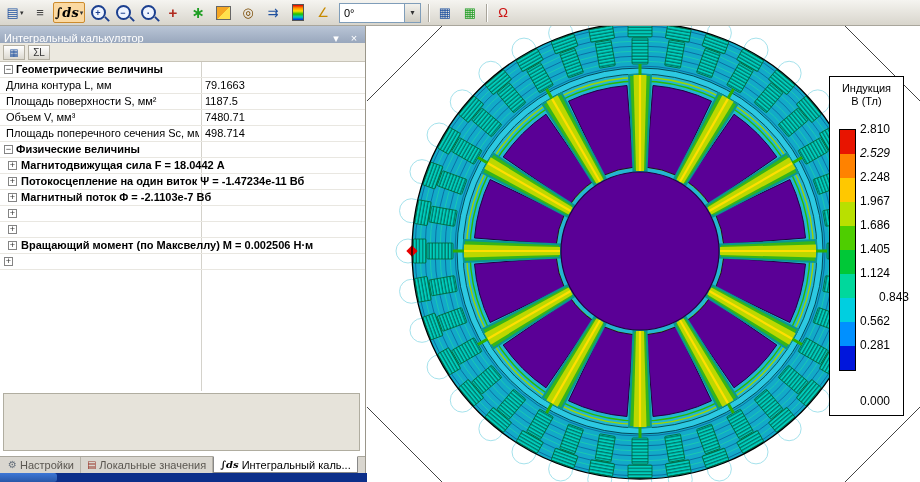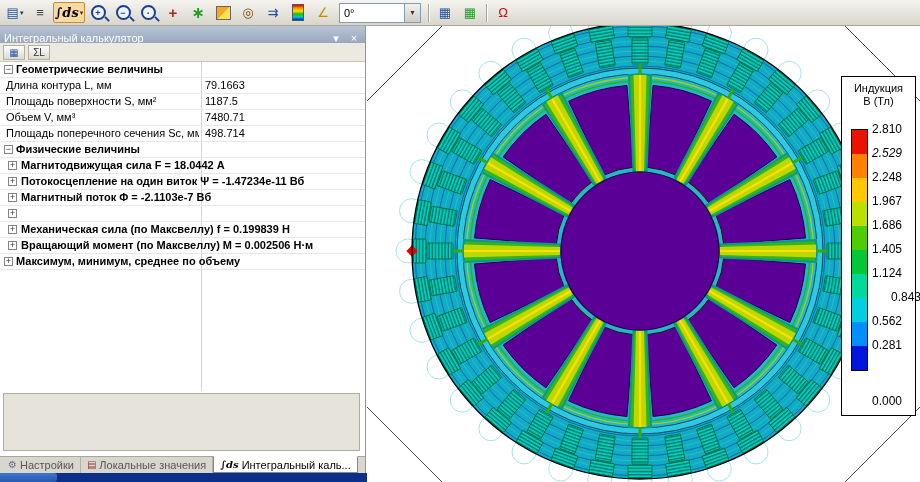--- a/index.html
+++ b/index.html
@@ -53,21 +53,21 @@
   .row .val{position:absolute;left:205px}
   .graybox{position:absolute;left:3px;right:5px;top:367px;height:58px;background:#e6e3da;border:1px solid #b0ada0;box-sizing:border-box}
   .tabs{position:absolute;left:0;bottom:0;right:0;height:17px;background:#d9d6cf;border-top:1px solid #a9a69c;
         display:flex;align-items:stretch;padding-left:2px;box-sizing:border-box}
   .tab{display:flex;align-items:center;gap:3px;padding:0 6px;color:#5a5650;border-right:1px solid #b5b2a8}
   .tab .ticon{font-size:10px;line-height:1}
   .tab.active{background:#fff;color:#000;border:1px solid #888;border-top:1px solid #fff;margin-top:-1px}
   
   .plot{position:absolute;left:367px;top:26px;width:553px;height:456px;background:#fff;overflow:hidden}
   .plot svg{position:absolute;left:0;top:0;width:553px;height:456px}
-  .legend{position:absolute;right:4px;top:50px;width:73px;height:338px;background:#fff;border:1px solid #000;box-sizing:content-box}
+  .legend{position:absolute;right:16px;top:50px;width:73px;height:338px;background:#fff;border:1px solid #000;box-sizing:content-box}
   .legend .lt{text-align:center;margin-top:5px;line-height:13px}
   .lbar{position:absolute;left:9px;top:52px;width:15px;border:1px solid #000}
   .band{width:15px;height:24px}
   .ltick{position:absolute;left:30px;width:40px;height:11px;line-height:11px;font-size:12px}
   
   .taskbar{position:absolute;left:0;top:473px;width:367px;height:9px;background:#0c2f8a}
   .taskbar .start{position:absolute;left:0;top:0;width:57px;height:9px;border-radius:0 3px 3px 0;
                   background:linear-gradient(#3d77d6,#2857a8)}
 </style>
 </head>
@@ -182,29 +182,27 @@
       </div>
       <div class="row node">
         <span class="box">+</span>
         <span class="lbl">Магнитный поток Φ = -2.1103e-7 Вб</span>
       </div>
       <div class="row node">
         <span class="box">+</span>
       </div>
       <div class="row node">
         <span class="box">+</span>
-        <span class="lbl">Механическая сила (по Максвеллу) f = 0.199839 Н</span>
       </div>
       <div class="row node">
         <span class="box">+</span>
         <span class="lbl">Вращающий момент (по Максвеллу) M = 0.002506 Н·м</span>
       </div>
       <div class="row section">
         <span class="box">+</span>
-        <span class="lbl">Максимум, минимум, среднее по объему</span>
       </div>
     </div>
   <div class="graybox"></div>
   <div class="tabs">
       <div class="tab">
         <span class="ticon" style="color: rgb(102, 112, 124);">⚙</span>
         <span class="tlabel">Настройки</span>
       </div>
       <div class="tab">
         <span class="ticon" style="color: rgb(153, 55, 43);">▤</span>

